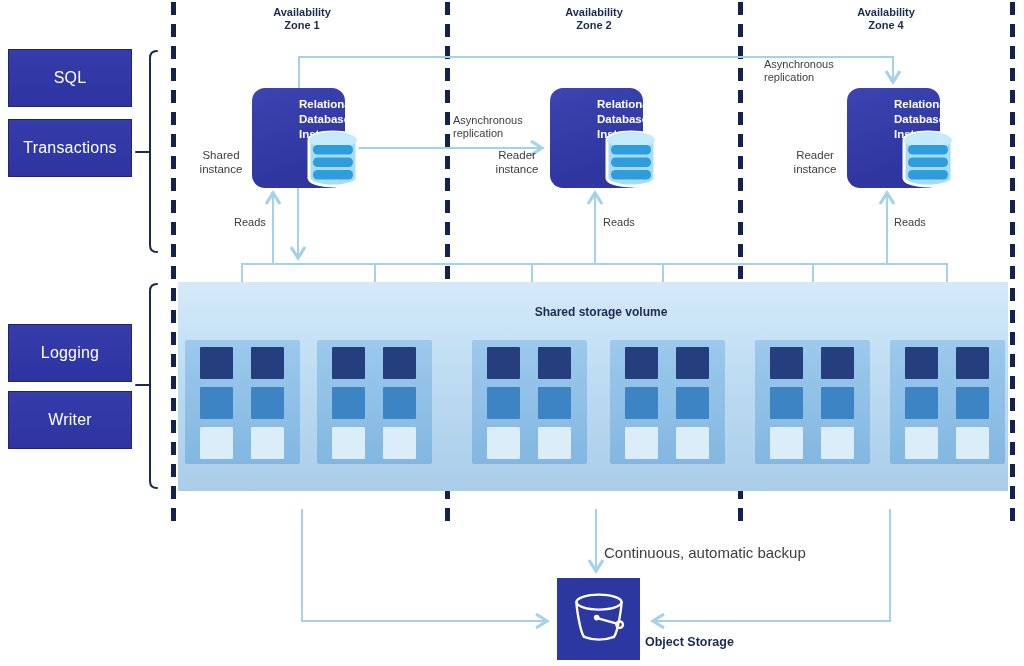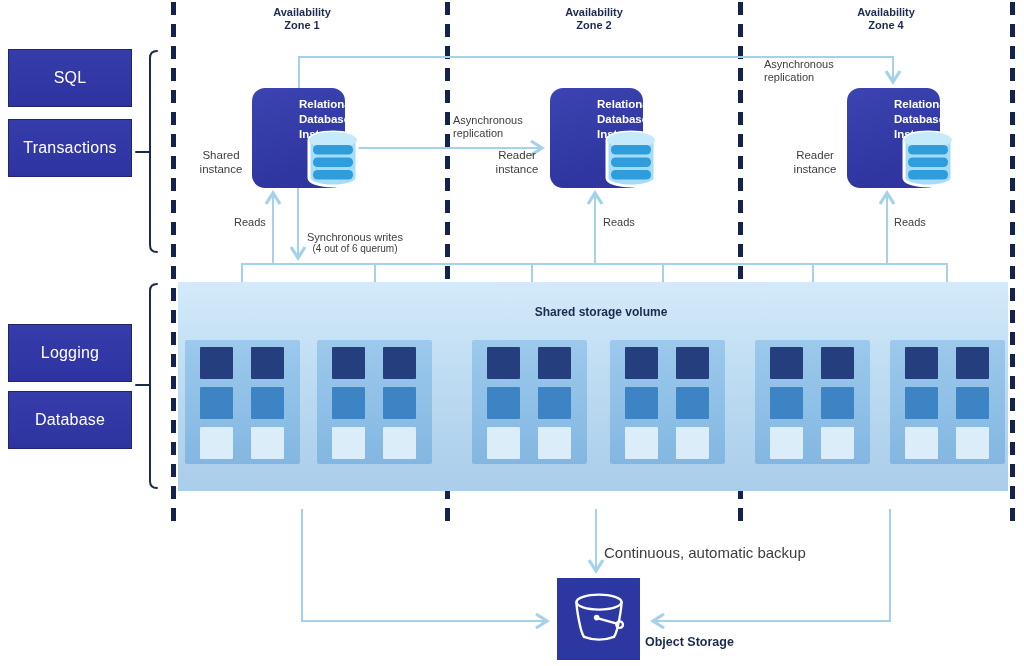--- a/index.html
+++ b/index.html
@@ -70,21 +70,21 @@
   <div class="lbox" id="lbox-sql">
     <span>SQL</span>
   </div>
   <div class="lbox" id="lbox-transactions">
     <span>Transactions</span>
   </div>
   <div class="lbox" id="lbox-logging">
     <span>Logging</span>
   </div>
   <div class="lbox" id="lbox-storage">
-    <span>Database</span>
+    <span>Writer</span>
   </div>
 
   <svg class="layer" width="1024" height="666">
     <g stroke="#1b2b4f" stroke-width="2" fill="none" stroke-linecap="round">
       <path d="M157,51 Q150,51 150,58 V245 Q150,252 157,252"></path>
       <path d="M150,152 H136"></path>
       <path d="M157,284 Q150,284 150,291 V481 Q150,488 157,488"></path>
       <path d="M150,385 H136"></path>
     </g>
   </svg>
@@ -166,24 +166,20 @@
   <div class="role" id="role2">Reader instance</div>
   <div class="role" id="role3">Reader instance</div>
 
   <div class="reads" id="reads1">Reads</div>
   <div class="reads" id="reads2">Reads</div>
   <div class="reads" id="reads3">Reads</div>
 
   <div class="async" id="async2">Asynchronous replication</div>
   <div class="async" id="async3">Asynchronous replication</div>
 
-  <div class="sync">
-    <div class="l1">Synchronous writes</div>
-    <div class="l2">(4 out of 6 querum)</div>
-  </div>
 
   <div id="volume">
     <div id="vtitle">Shared storage volume</div>
   </div>
   <div id="storage-groups">
       <div class="sgroup" style="left: 185px;">
         <div class="sblock" style="left: 15px; top: 7px; background: rgb(37, 63, 126);"></div>
         <div class="sblock" style="left: 66px; top: 7px; background: rgb(37, 63, 126);"></div>
         <div class="sblock" style="left: 15px; top: 47px; background: rgb(61, 132, 196);"></div>
         <div class="sblock" style="left: 66px; top: 47px; background: rgb(61, 132, 196);"></div>

